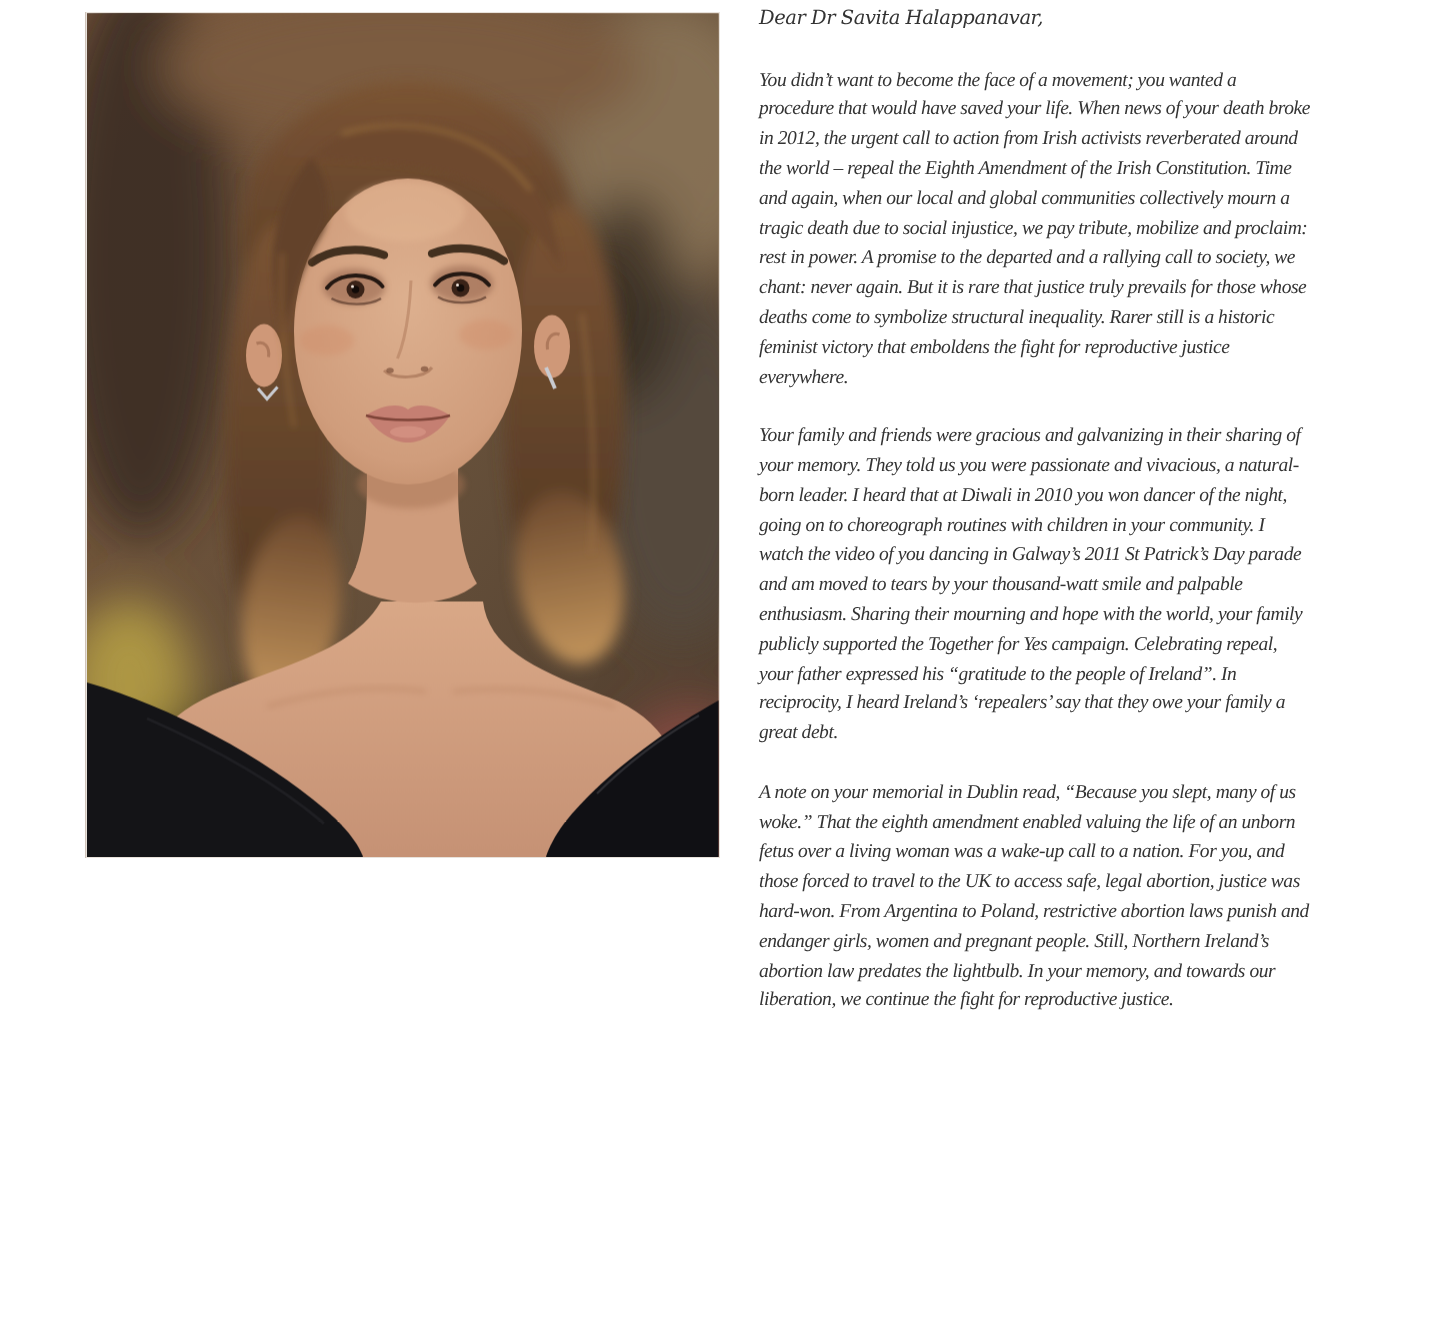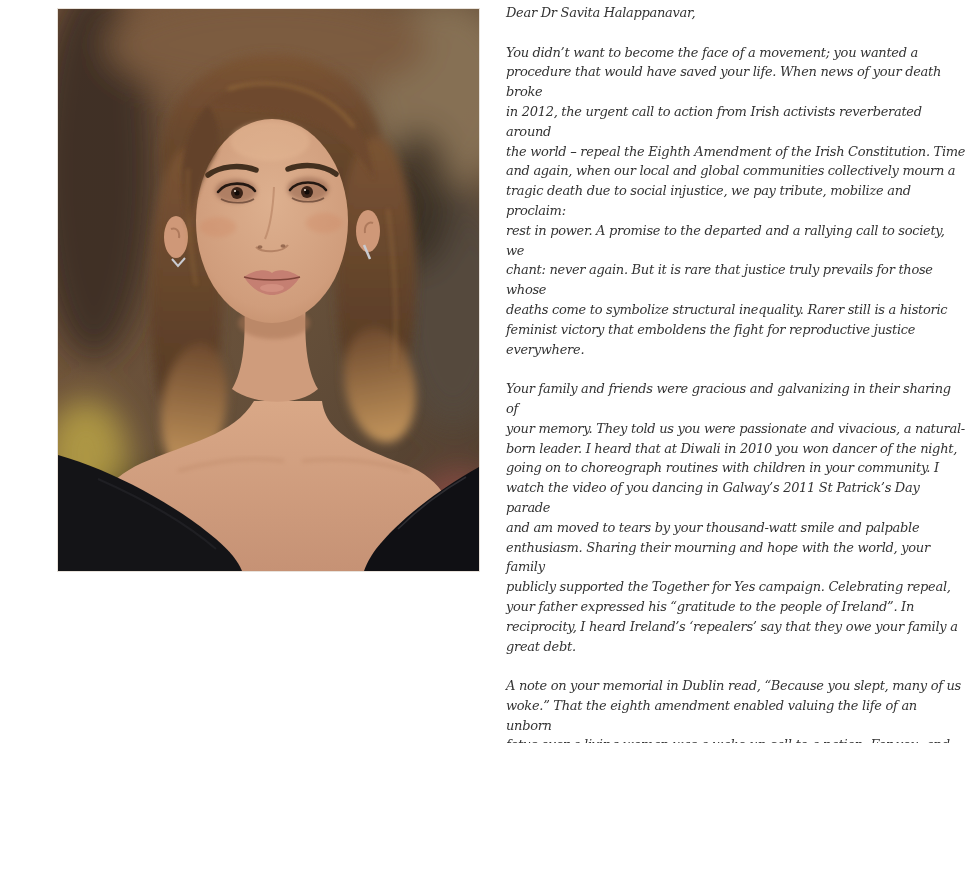--- a/index.html
+++ b/index.html
@@ -20,21 +20,21 @@
   .photo svg{display:block;}
   .letter{
     position:absolute;left:506px;top:3px;width:460px;
     color:#333333;
     font-style:italic;
     font-size:13px;
     letter-spacing:-0.3px;
     line-height:19.8px;
   }
   .letter p{margin:0;white-space:pre-line;}
-  .letter p + p{margin-top:19.8px;}
+  .letter p + p{margin-top:19.8px;font-family:Liberation Serif, serif;}
 </style>
 </head>
 <body>
 
 <div class="page">
 
   <figure class="photo" role="img" aria-label="Portrait photo of Emma Watson with swept-back brown hair, wearing a black off-shoulder dress against a blurred warm background">
     <svg viewBox="0 0 421 562" width="421" height="562" aria-hidden="true">
       <defs>
         <linearGradient id="gBg" x1="0" y1="0" x2="1" y2="1">

